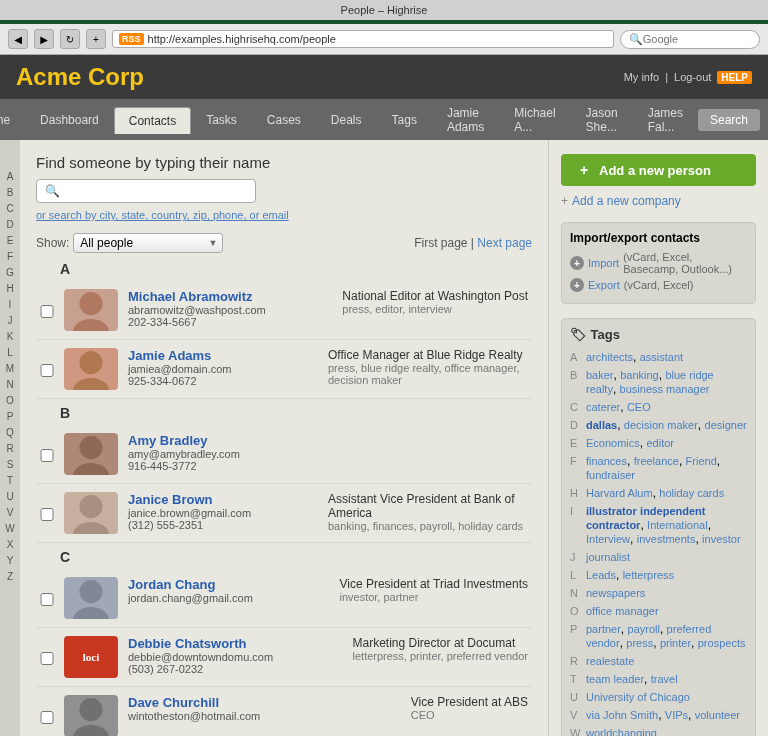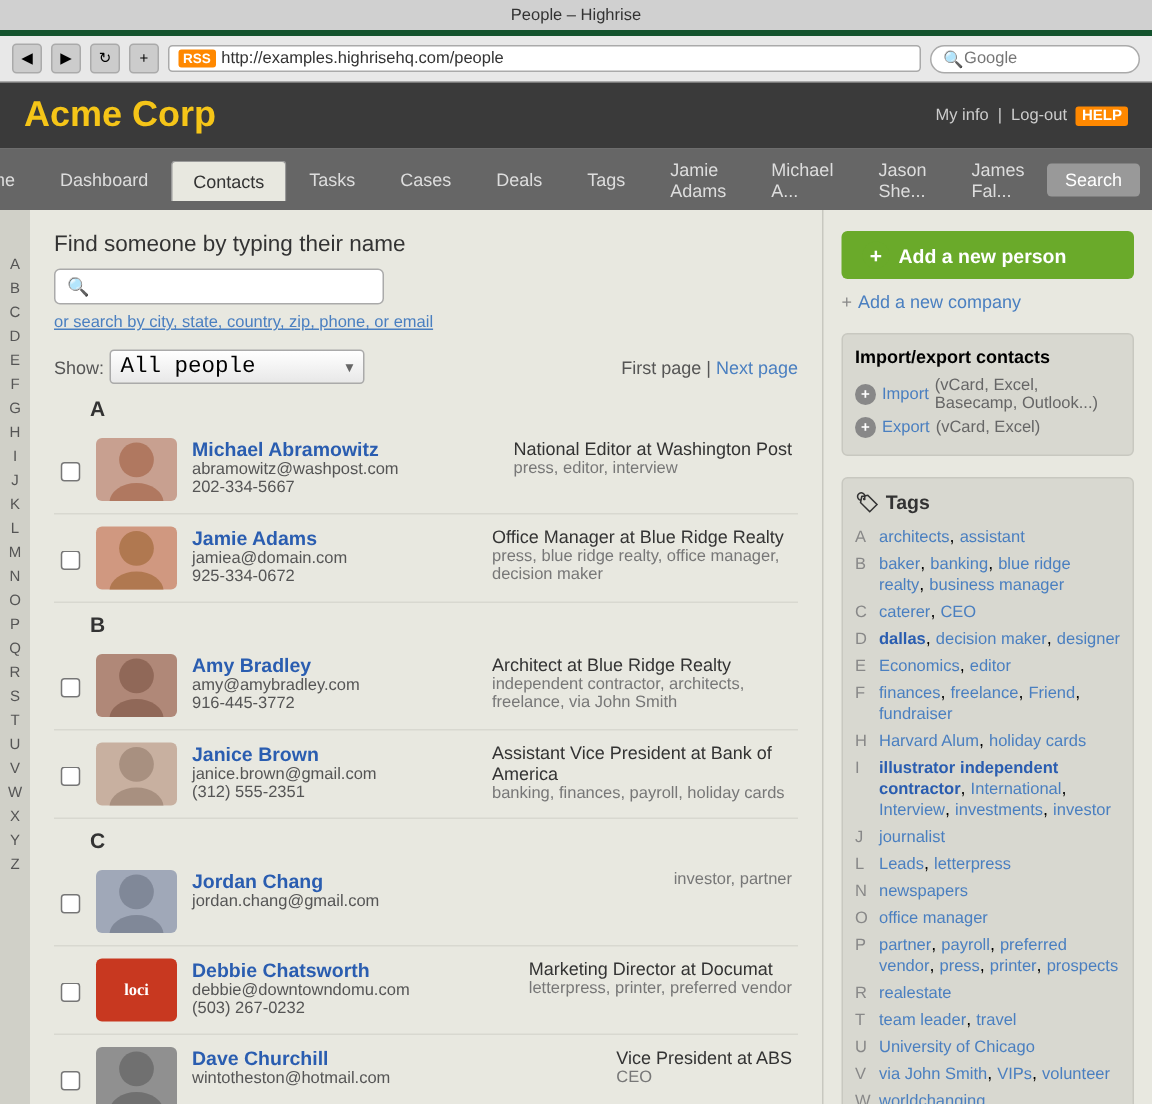--- a/index.html
+++ b/index.html
@@ -37,21 +37,21 @@
 
     
     .people-main { flex: 1; padding: 14px 16px; }
     .find-title { font-size: 15px; color: #333; margin-bottom: 8px; }
     .search-box-wrap { display: flex; align-items: center; border: 1px solid #aaa; border-radius: 4px; background: white; width: 220px; padding: 4px 8px; margin-bottom: 6px; }
     .search-box-wrap input { border: none; outline: none; font-size: 12px; width: 180px; }
     .search-link { font-size: 11px; color: #4a7fc0; text-decoration: underline; cursor: pointer; margin-bottom: 12px; display: block; }
 
     .show-filter { display: flex; align-items: center; gap: 4px; margin-bottom: 8px; justify-content: center; }
     .show-label { font-size: 12px; color: #555; }
-    .show-select { border: 1px solid #aaa; border-radius: 3px; padding: 2px 20px 2px 6px; font-size: 15px; background: linear-gradient(to bottom, #fff, #e8e8e8); appearance: none; cursor: pointer; width: 170px; font-family: Liberation Mono, monospace; }
+    .show-select { border: 1px solid #aaa; border-radius: 3px; padding: 2px 20px 2px 6px; font-size: 12px; background: linear-gradient(to bottom, #fff, #e8e8e8); appearance: none; cursor: pointer; width: 150px; }
     .show-select-wrap { position: relative; }
     .show-select-wrap::after { content: '▼'; font-size: 9px; position: absolute; right: 6px; top: 50%; transform: translateY(-50%); pointer-events: none; color: #666; }
     .pagination { margin-left: auto; font-size: 12px; color: #555; }
     .pagination a { color: #4a7fc0; text-decoration: none; }
 
     
     .section-letter { font-size: 14px; font-weight: bold; color: #333; margin: 6px 0 4px 24px; }
     .person-row { display: flex; align-items: flex-start; padding: 8px 4px; border-bottom: 1px solid #d8d8d0; gap: 10px; }
     .person-checkbox { margin-top: 16px; width: 14px; }
     .person-avatar { width: 54px; height: 42px; border-radius: 4px; background: #ccc; overflow: hidden; display: flex; align-items: center; justify-content: center; flex-shrink: 0; }
@@ -228,24 +228,20 @@
         <svg viewBox="0 0 42 42">
             <circle cx="21" cy="16" r="9" fill="#906858"></circle>
             <ellipse cx="21" cy="38" rx="14" ry="10" fill="#906858"></ellipse>
           </svg>
       </div>
       <div class="person-info">
         <div><a class="person-name">Amy Bradley</a></div>
         <div class="person-email">amy@amybradley.com</div>
         <div class="person-phone">916-445-3772</div>
       </div>
-      <div class="person-details">
-        <div class="person-job">Architect at Blue Ridge Realty</div>
-        <div class="person-tags">independent contractor, architects, freelance, via John Smith</div>
-      </div>
     </div>
 
     <div class="person-row">
       <input type="checkbox" class="person-checkbox" style="">
       <div class="person-avatar" style="background:#c8b0a0;">
         <svg viewBox="0 0 42 42">
             <circle cx="21" cy="16" r="9" fill="#a89080"></circle>
             <ellipse cx="21" cy="38" rx="14" ry="10" fill="#a89080"></ellipse>
           </svg>
       </div>
@@ -268,20 +264,21 @@
         <svg viewBox="0 0 42 42">
             <circle cx="21" cy="16" r="9" fill="#808898"></circle>
             <ellipse cx="21" cy="38" rx="14" ry="10" fill="#808898"></ellipse>
           </svg>
       </div>
       <div class="person-info">
         <div><a class="person-name">Jordan Chang</a></div>
         <div class="person-email">jordan.chang@gmail.com</div>
       </div>
       <div class="person-details">
+        <div class="person-job">Vice President at Triad Investments</div>
         <div class="person-tags">investor, partner</div>
       </div>
     </div>
 
     <div class="person-row">
       <input type="checkbox" class="person-checkbox" style="">
       <div class="person-avatar" style="background:#c83820; color:white; font-size:18px; font-weight:bold; justify-content:center;">
         <span style="color:white;font-weight:bold;font-size:11px;font-family:serif;">loci</span>
       </div>
       <div class="person-info">

